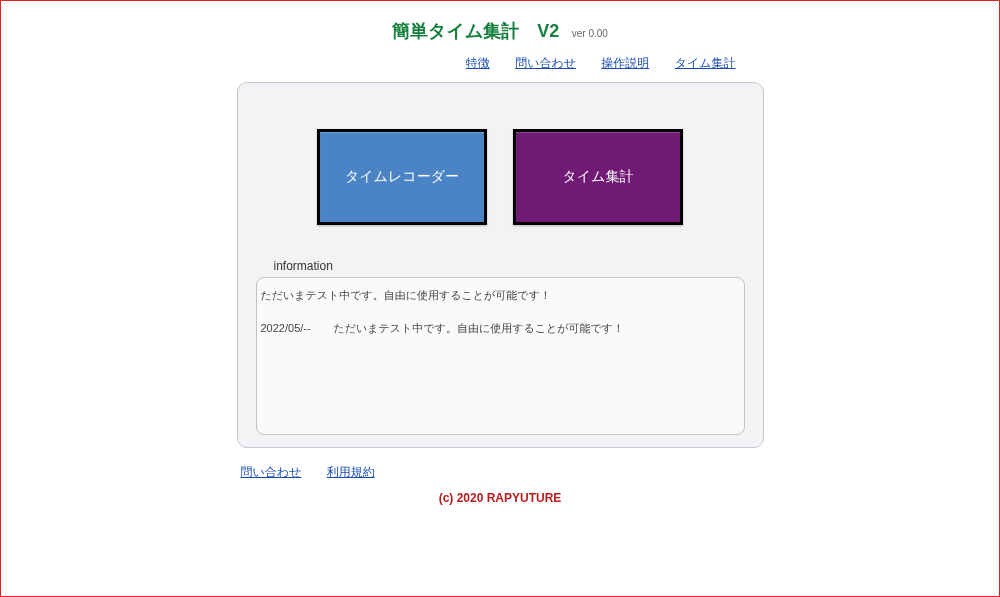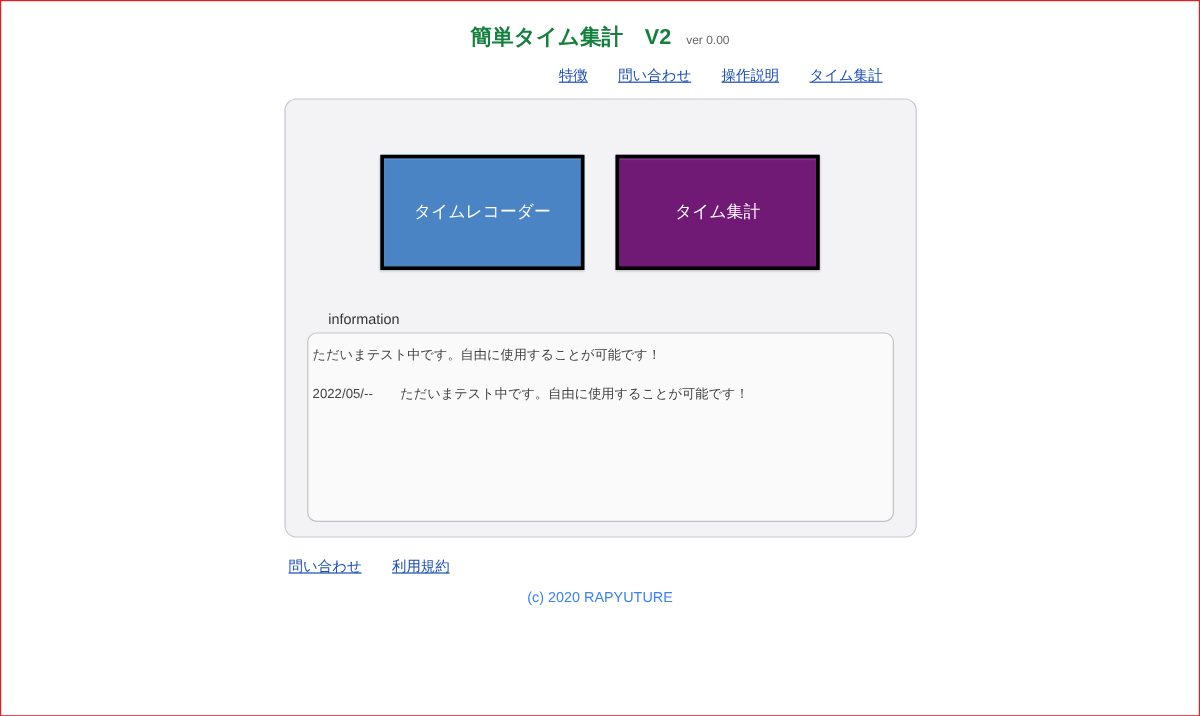--- a/index.html
+++ b/index.html
@@ -103,22 +103,23 @@
     }
     .footer-links a {
       color: #1a4db3;
       text-decoration: underline;
       margin-right: 22px;
       cursor: pointer;
     }
     .copyright {
       text-align: center;
       font-size: 12px;
-      color: #3b82f6;
+      color: #b91c1c;
       padding: 4px 0 6px;
+      font-weight: bold;
     }
   </style>
 </head>
 <body>
 
 <div class="outer">
 
   <div class="title-row">
     <span class="title-main">簡単タイム集計　V2</span>
     <span class="title-sub">ver 0.00</span>

